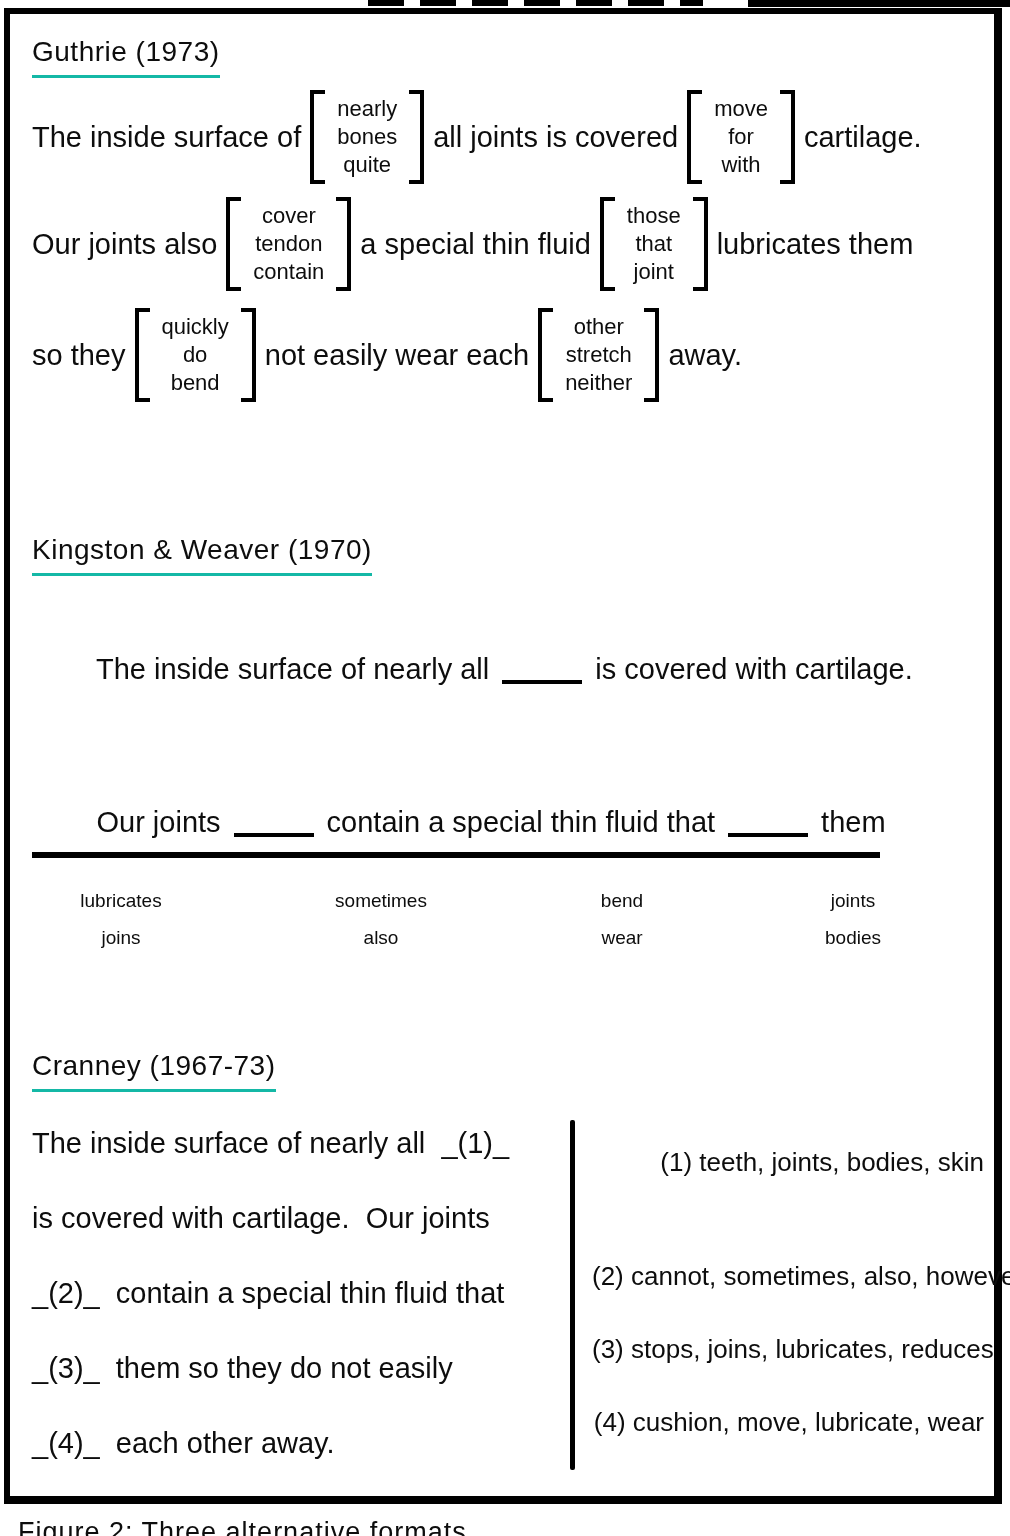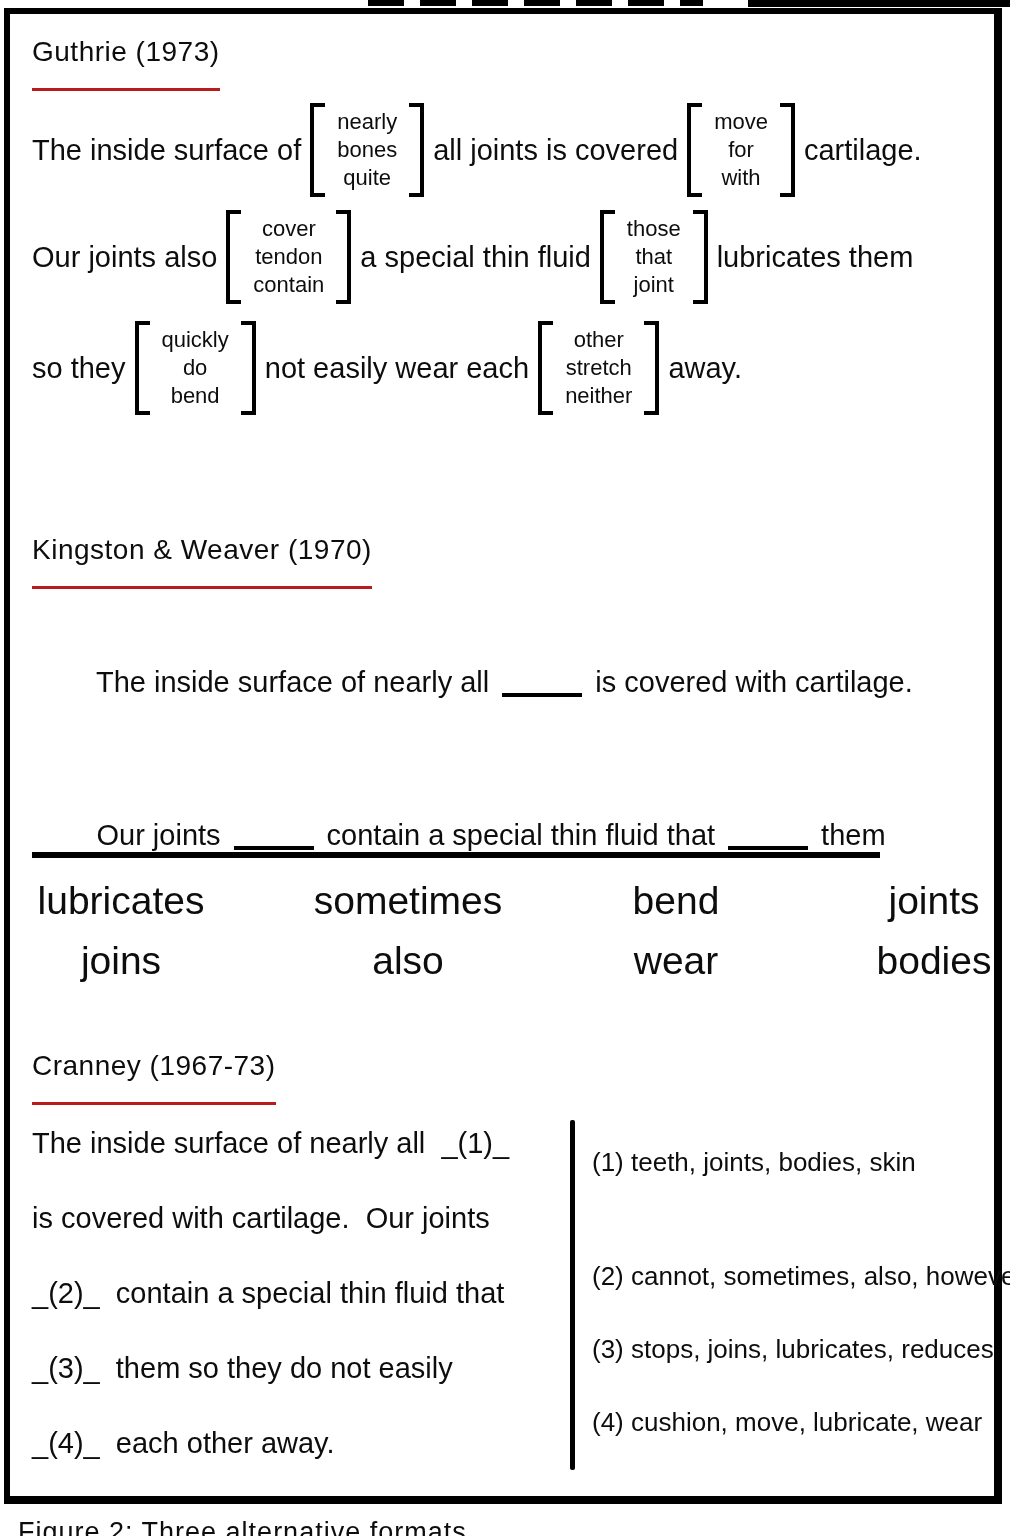--- a/index.html
+++ b/index.html
@@ -17,21 +17,21 @@
   .artifact-bar { position:absolute; top:0; left:748px; width:262px; height:7px; background:#000; }
 
   .figure-box {
     position:absolute; left:4px; top:8px; width:998px; height:1496px;
     box-sizing:border-box; border:6px solid #000;
     border-right-width:8px; border-bottom-width:8px;
   }
 
   h2.sec-head {
     display:inline-block; margin:0; font-size:28px; font-weight:normal;
-    border-bottom:3px solid #b91c1c; padding-bottom:20px; letter-spacing:0.5px;
+    border-bottom:3px solid #14b8a6; padding-bottom:7px; letter-spacing:0.5px;
     white-space:pre;
   }
 
   
   .guthrie { position:absolute; left:22px; top:22px; right:10px; }
   .maze-line { display:flex; align-items:center; gap:9px; font-size:29px; white-space:pre; }
   .ml1 { margin-top:12px; }
   .ml2 { margin-top:13px; }
   .ml3 { margin-top:17px; }
   .ml3 { margin-left:0; }
@@ -51,30 +51,30 @@
   .blank {
     display:inline-block; width:80px; height:16px; margin:0 13px;
     border-bottom:4px solid #000; vertical-align:-5px;
   }
 
   .rule { position:absolute; left:22px; top:838px; width:848px; height:0; border-top:6px solid #000; }
 
   .word-bank {
     position:absolute; left:22px; top:870px; width:962px;
     display:grid; grid-template-columns:178px 342px 140px 322px;
-    row-gap:4px; font-size:39px; line-height:33px; justify-items:center;gap:27px;
+    row-gap:4px; font-size:19px; line-height:33px; justify-items:center;
   }
   .word-bank span { white-space:nowrap; }
 
   
   .cranney { position:absolute; left:22px; top:1036px; right:10px; height:440px; }
   .c-left { position:absolute; left:0; top:78px; width:515px; font-size:29px; }
   .c-line { white-space:pre; margin-bottom:45px; line-height:30px; }
   .c-divider { position:absolute; left:538px; top:70px; width:5px; height:350px; background:#000; border-radius:2px; }
-  .c-right { position:absolute; left:560px; top:98px; right:0; font-size:26px; }
+  .c-right { position:absolute; left:560px; top:98px; right:0; font-size:26px;text-align:right; }
   .c-opt { white-space:pre; line-height:29px; }
   .c-opt + .c-opt { margin-top:44px; }
   .c-opt.gap-lg { margin-top:85px; }
 
   
   .caption { position:absolute; left:18px; top:1517px; font-size:27px; white-space:pre; letter-spacing:1px; }
 </style>
 </head>
 <body>
 

